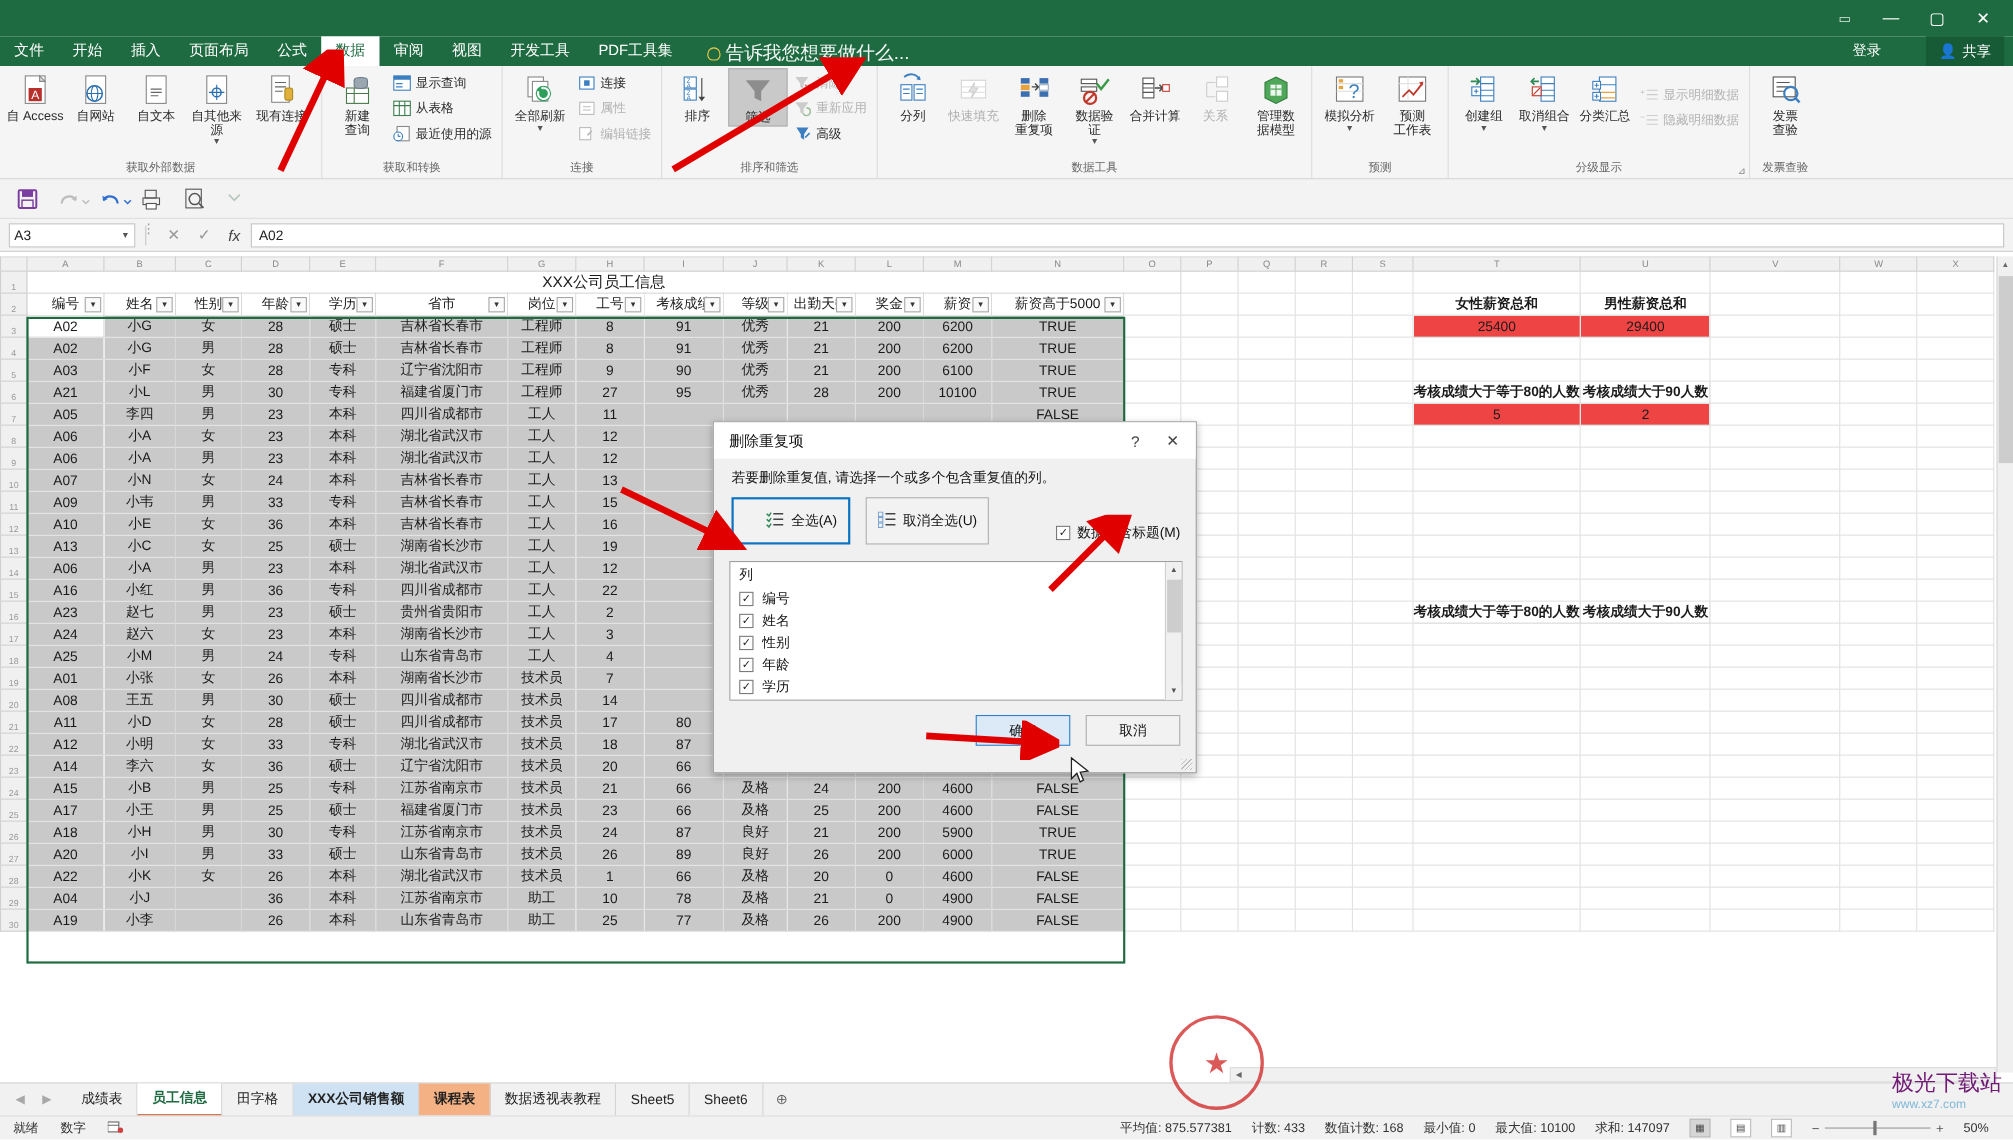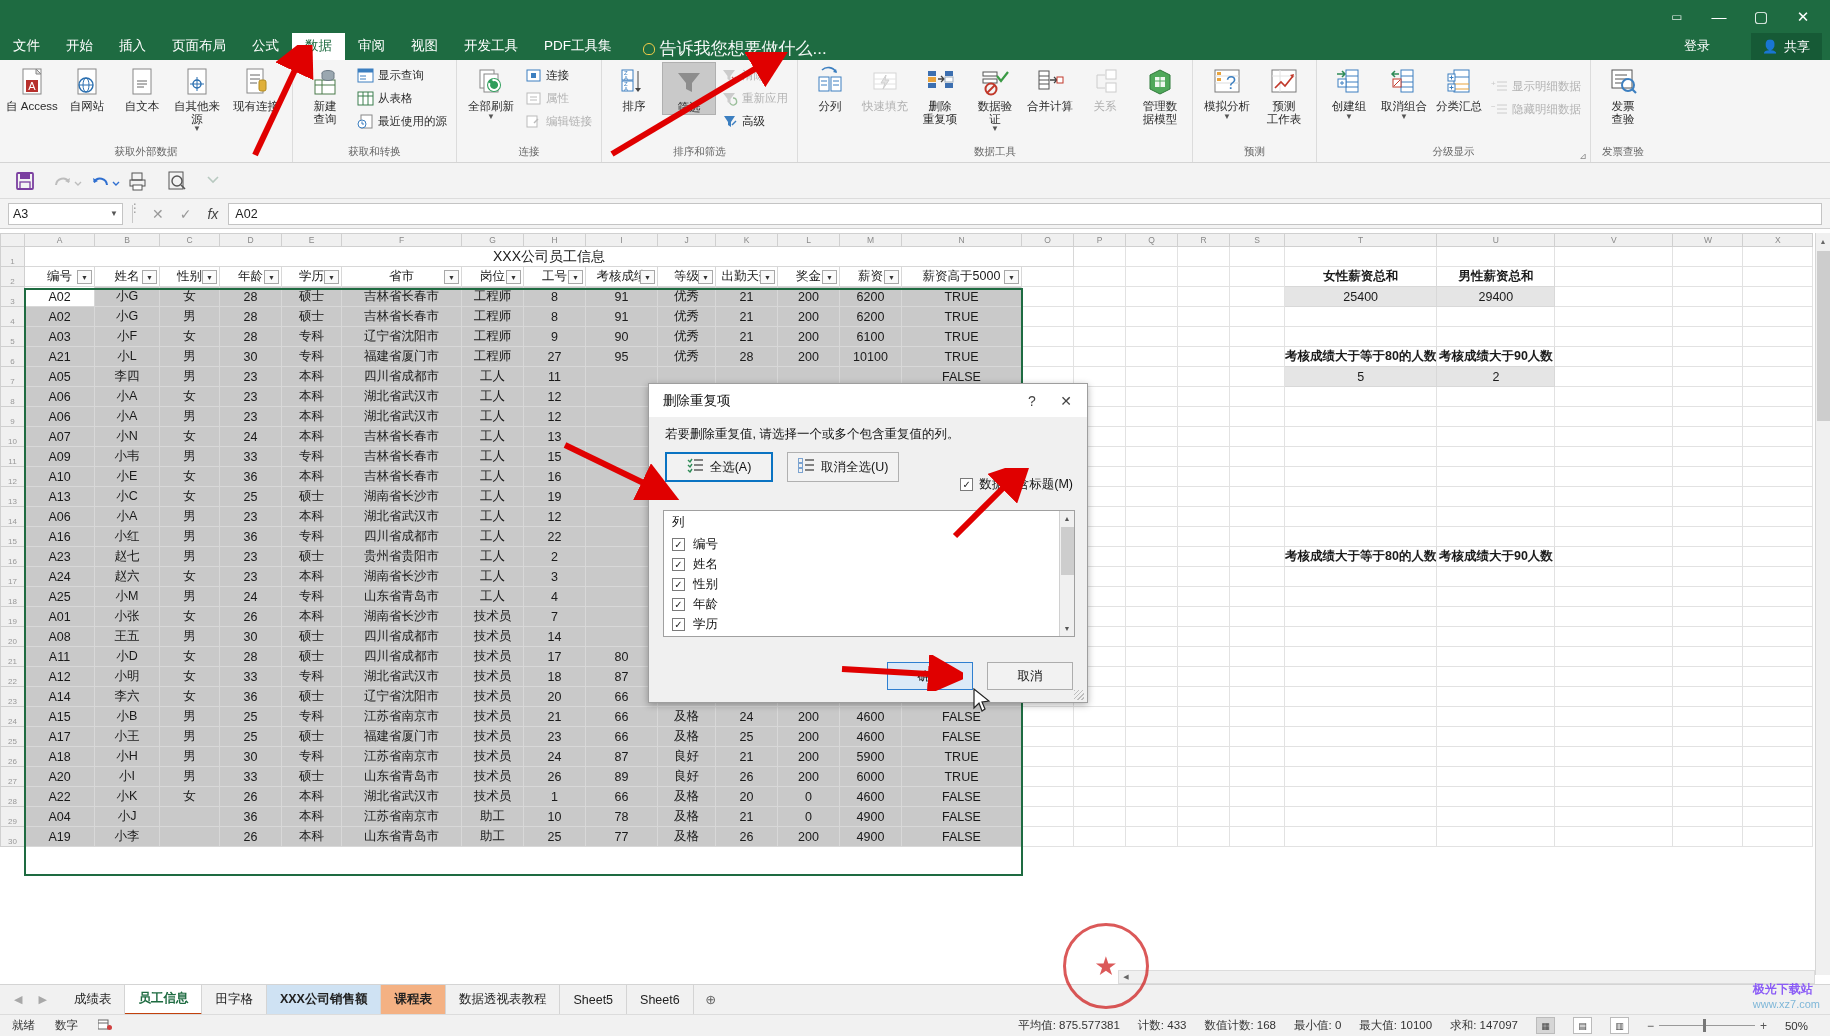--- a/index.html
+++ b/index.html
@@ -84,55 +84,55 @@
     height:20px; text-align:center; white-space:nowrap; overflow:hidden; }
   td.data{ background:#c9c9c9; }
   td.active{ background:#fff; }
   td.blank{ background:#fff; border:1px solid #e2e2e2; }
   td.hdrcell{ background:#fff; font-size:12.5px; position:relative; }
   td.titlecell{ background:#fff; font-size:14px; }
   .filt{ position:absolute; right:2px; top:3px; width:15px; height:14px;
     background:#fafafa; border:1px solid #a8a8a8; display:flex;
     align-items:center; justify-content:center; font-size:7px; color:#333; }
   .summ{ background:#fff; font-size:12.5px; font-weight:bold; text-align:center; }
-  .summv{ background:#e5e5e5; font-size:12.5px; text-align:center; }
+  .summv{ background:#ef4444; font-size:12.5px; text-align:center; }
   .selborder{ position:absolute; border:2px solid #1e6b41; pointer-events:none; }
 
   
   .dialog{ position:absolute; left:648px; top:383px; width:440px; height:320px;
     background:#f0f0f0; border:1px solid #9e9e9e; box-shadow:0 2px 7px rgba(0,0,0,.3);
     z-index:50; }
   .dlg-title{ height:33px; background:#fff; display:flex; align-items:center;
     padding-left:14px; font-size:13.5px; color:#111; position:relative; }
   .dlg-title .ctrls{ position:absolute; right:4px; top:0; height:33px;
     display:flex; align-items:center; }
   .dlg-ctrl{ width:34px; height:30px; display:flex; align-items:center;
     justify-content:center; font-size:14px; color:#444; }
   .dlg-desc{ padding:9px 16px 5px; font-size:12.5px; color:#111; }
   .dlg-btnrow{ padding:4px 16px 10px; display:flex; gap:14px; }
-  .dlg-btn{ height:30px; min-width:108px; background:#f2f2f2; border:1px solid #b0b0b0;
-    display:flex; align-items:center; justify-content:center; gap:6px;
+  .dlg-btn{ height:43px; min-width:108px; background:#f2f2f2; border:1px solid #b0b0b0;
+    display:flex; align-items:center; justify-content:flex-end; gap:6px;
     font-size:12.5px; color:#111; padding:0 10px; }
   .dlg-btn.focus{ border:2px solid #0a73c2; }
   .chk{ width:13px; height:13px; border:1px solid #7a7a7a; background:#fff;
     display:inline-flex; align-items:center; justify-content:center;
     font-size:10px; color:#222; flex:0 0 13px; }
   .hdr-chk{ position:absolute; right:14px; top:92px; display:flex;
     align-items:center; gap:6px; font-size:12.5px; color:#111; }
   .listbox{ position:absolute; left:14px; top:126px; width:412px; height:127px;
     background:#fff; border:1px solid #a0a0a0; }
   .lb-hdr{ padding:3px 8px; font-size:12.5px; color:#111; }
   .lb-item{ display:flex; align-items:center; gap:8px; padding:2px 8px;
     font-size:12.5px; color:#111; height:20px; }
   .scroll{ position:absolute; right:0; top:0; width:15px; height:100%;
     background:#f0f0f0; border-left:1px solid #d0d0d0; }
   .sc-arrow{ height:15px; display:flex; align-items:center; justify-content:center;
     font-size:7px; color:#555; background:#f0f0f0; }
   .sc-thumb{ position:absolute; top:16px; left:1px; width:13px; height:48px; background:#cdcdcd; }
-  .dlg-actions{ position:absolute; right:14px; bottom:12px; display:flex; gap:14px; }
+  .dlg-actions{ position:absolute; right:14px; bottom:24px; display:flex; gap:14px; }
   .act-btn{ width:86px; height:28px; background:#f2f2f2; border:1px solid #adadad;
     display:flex; align-items:center; justify-content:center; font-size:12.5px; color:#111; }
   .act-btn.primary{ background:#dceaf7; border:1px solid #2f7fd0; }
   .grip{ position:absolute; right:3px; bottom:2px; width:10px; height:10px;
     background:repeating-linear-gradient(135deg,#bdbdbd 0 1px,transparent 1px 3px); }
 
   
   .arrow{ position:absolute; z-index:60; pointer-events:none; }
 
   
@@ -170,21 +170,21 @@
   .sb-left{ display:flex; gap:20px; padding-left:12px; }
   .sb-right{ margin-left:auto; display:flex; align-items:center; gap:18px; padding-right:22px; }
   .vbtn{ width:19px; height:17px; border:1px solid #bbb; background:#fff;
     display:flex; align-items:center; justify-content:center; font-size:9px; color:#444; }
   .vbtn.sel{ background:#d6d6d6; }
   .zoomsl{ display:flex; align-items:center; gap:5px; }
   .slide-track{ width:96px; height:1px; background:#999; position:relative; }
   .slide-knob{ position:absolute; left:44px; top:-6px; width:3px; height:13px; background:#777; }
 
   .wm{ position:absolute; right:10px; bottom:26px; font-size:11px; color:#7fb7d8; z-index:40; }
-  .wm .big{ font-size:12px; color:#8b5cf6; font-weight:bold; }
+  .wm .big{ font-size:20px; color:#701a75; font-weight:normal; }
 </style>
 </head>
 <body>
 
 <div id="app">
 
   <div class="titlebar">
     <div class="win-btns">
       <div class="win-btn ribbon-disp">▭</div>
       <div class="win-btn">—</div>

